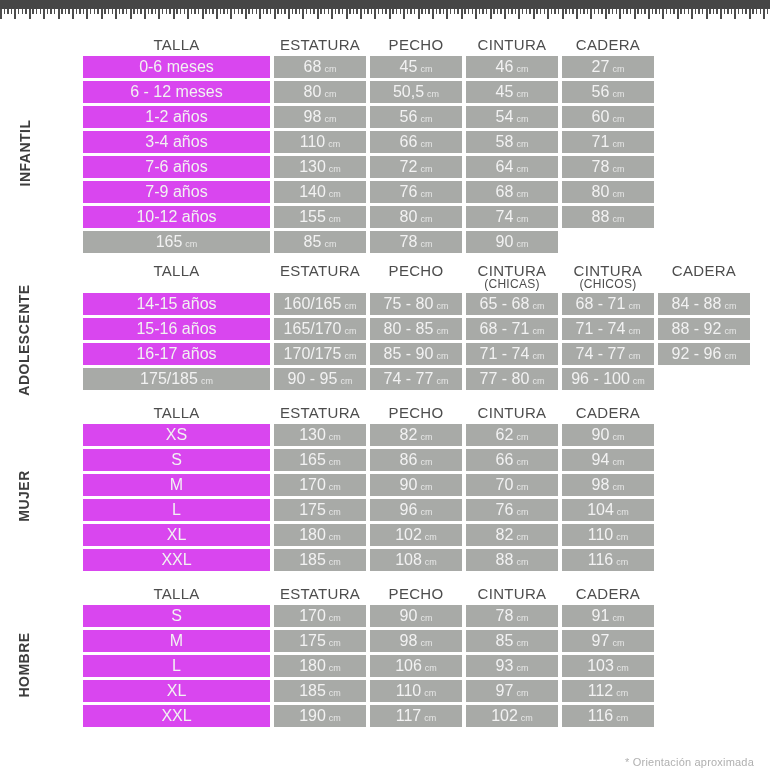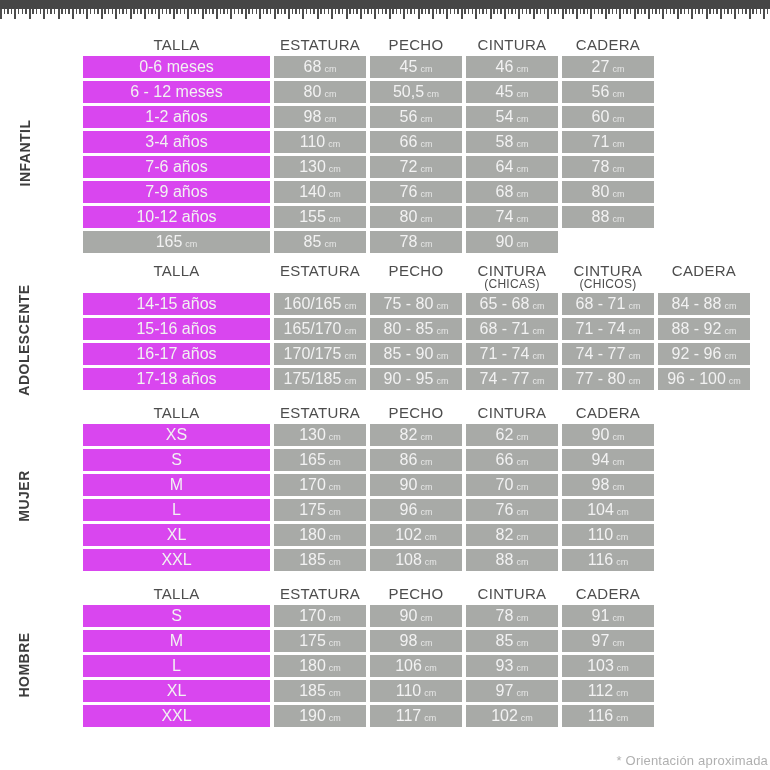--- a/index.html
+++ b/index.html
@@ -40,22 +40,22 @@
   .v-label{
     position:absolute;left:-48px;width:48px;top:21px;bottom:0;
     display:flex;align-items:center;justify-content:center;pointer-events:none;
   }
   .section.has-sub .v-label{top:27px;}
   .v-label span{
     transform:rotate(-90deg);white-space:nowrap;
     font-weight:bold;font-size:14px;letter-spacing:.5px;color:#3d3d3d;
   }
   .footnote{
-    position:absolute;right:2px;bottom:2px;
-    font-size:13px;color:#b0b0b0;letter-spacing:.2px;margin-left:36px;
+    position:absolute;right:16px;bottom:2px;
+    font-size:11px;color:#b0b0b0;letter-spacing:.2px;margin-left:36px;
   }
 </style>
 </head>
 <body>
 
 <div class="page">
   <div class="tape-bar"></div>
   <div class="tape-ticks"></div>
   <div id="table-root">
       <section class="section">
@@ -155,21 +155,20 @@
           <div class="cell val"><span class="num">80 - 85</span><span class="unit">cm</span></div>
           <div class="cell val"><span class="num">68 - 71</span><span class="unit">cm</span></div>
           <div class="cell val"><span class="num">71 - 74</span><span class="unit">cm</span></div>
           <div class="cell val"><span class="num">88 - 92</span><span class="unit">cm</span></div>
           <div class="cell size">16-17 años</div>
           <div class="cell val"><span class="num">170/175</span><span class="unit">cm</span></div>
           <div class="cell val"><span class="num">85 - 90</span><span class="unit">cm</span></div>
           <div class="cell val"><span class="num">71 - 74</span><span class="unit">cm</span></div>
           <div class="cell val"><span class="num">74 - 77</span><span class="unit">cm</span></div>
           <div class="cell val"><span class="num">92 - 96</span><span class="unit">cm</span></div>
-          <div class="cell size">17-18 años</div>
           <div class="cell val"><span class="num">175/185</span><span class="unit">cm</span></div>
           <div class="cell val"><span class="num">90 - 95</span><span class="unit">cm</span></div>
           <div class="cell val"><span class="num">74 - 77</span><span class="unit">cm</span></div>
           <div class="cell val"><span class="num">77 - 80</span><span class="unit">cm</span></div>
           <div class="cell val"><span class="num">96 - 100</span><span class="unit">cm</span></div>
         </div>
       </section>
       <section class="section">
         <div class="v-label">
           <span>MUJER</span>

